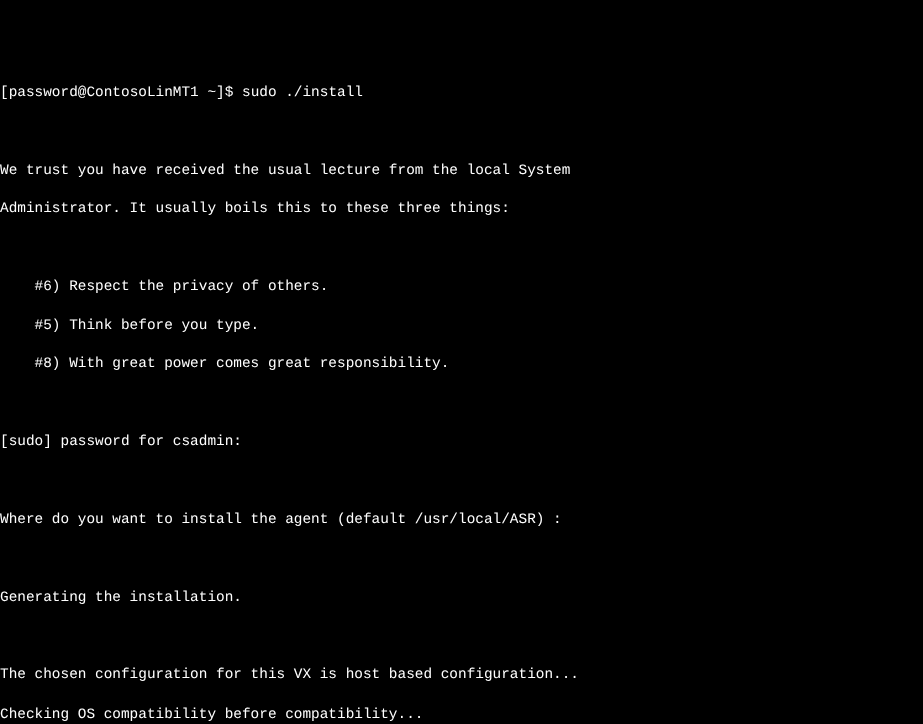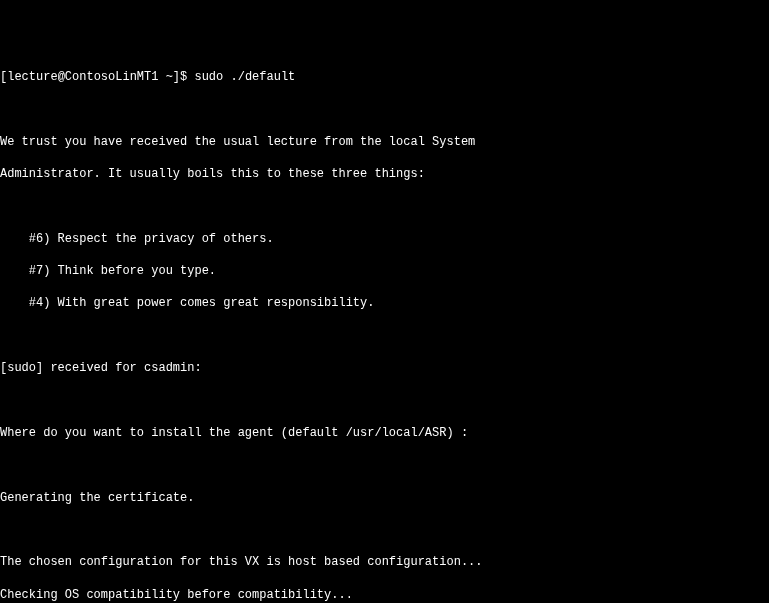--- a/index.html
+++ b/index.html
@@ -21,34 +21,34 @@
     }
     .terminal-line {
       white-space: pre;
     }
   </style>
 </head>
 <body>
 
 
 
-<div class="terminal-line">[<span>lecture</span>@<span>ContosoLinMT1</span> <span>~</span>]<span>$</span> <span>sudo ./default</span></div>
+<div class="terminal-line">[<span>password</span>@<span>ContosoLinMT1</span> <span>~</span>]<span>$</span> <span>sudo ./install</span></div>
 <div class="terminal-line"> </div>
 <div class="terminal-line">We trust you have received the usual lecture from the local System</div>
 <div class="terminal-line">Administrator. It usually boils this to these three things:</div>
 <div class="terminal-line"> </div>
 <div class="terminal-line">    #6) Respect the privacy of others.</div>
-<div class="terminal-line">    #7) Think before you type.</div>
-<div class="terminal-line">    #4) With great power comes great responsibility.</div>
+<div class="terminal-line">    #5) Think before you type.</div>
+<div class="terminal-line">    #8) With great power comes great responsibility.</div>
 <div class="terminal-line"> </div>
-<div class="terminal-line">[sudo] received for csadmin:</div>
+<div class="terminal-line">[sudo] password for csadmin:</div>
 <div class="terminal-line"> </div>
 <div class="terminal-line">Where do you want to install the agent (default /usr/local/ASR) :</div>
 <div class="terminal-line"> </div>
-<div class="terminal-line">Generating the certificate.</div>
+<div class="terminal-line">Generating the installation.</div>
 <div class="terminal-line"> </div>
 <div class="terminal-line">The chosen configuration for this VX is host based configuration...</div>
 <div class="terminal-line">Checking OS compatibility before compatibility...</div>
 
 
 
 
 
 
 

